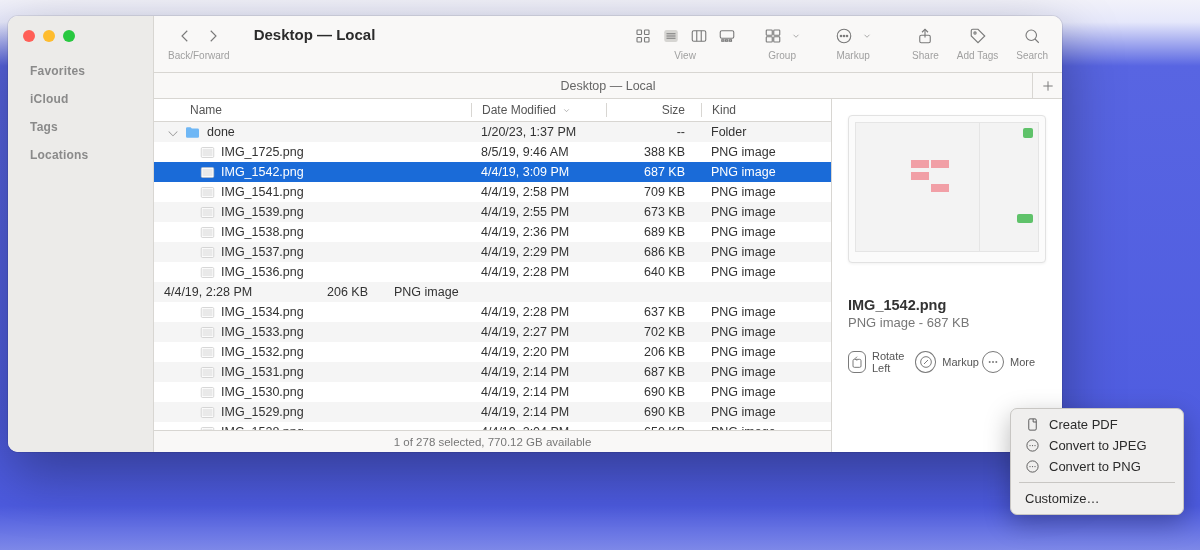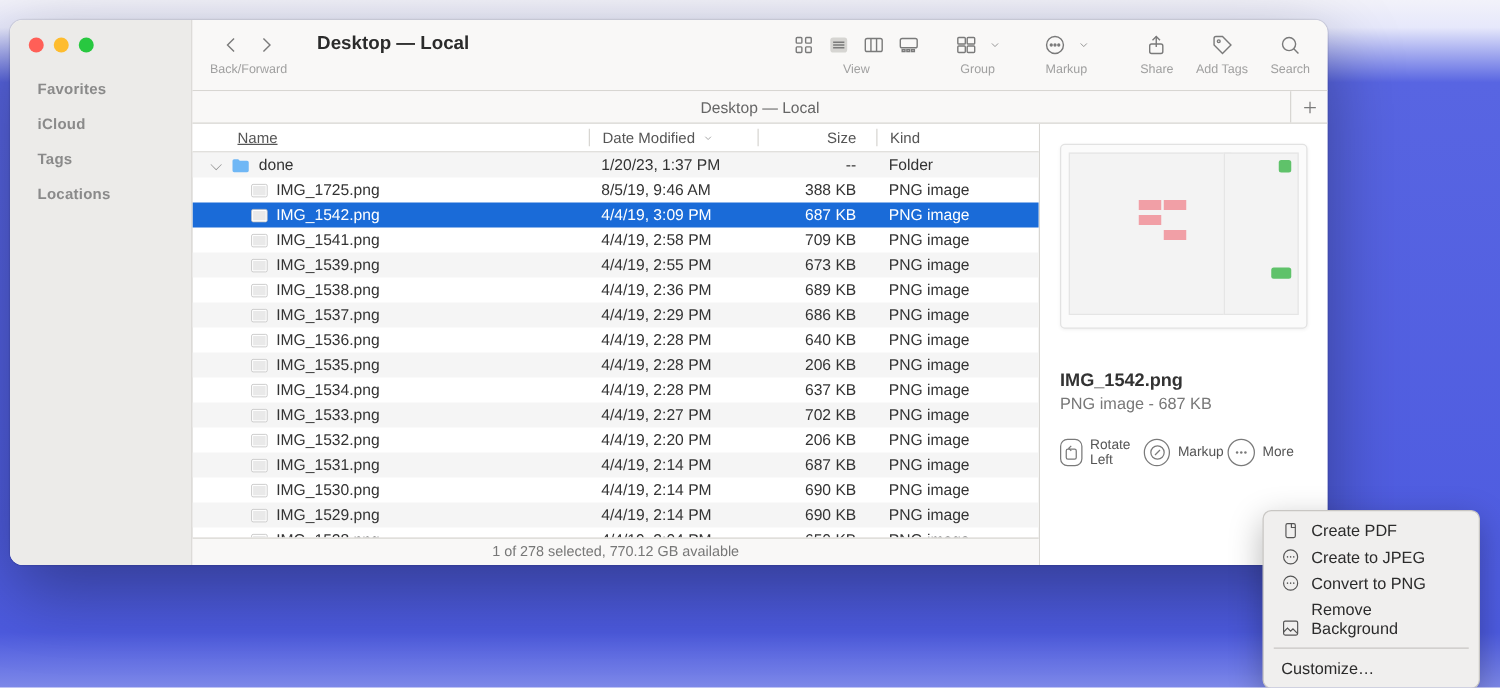--- a/index.html
+++ b/index.html
@@ -52,21 +52,21 @@
   .pathbar{position:relative;height:26px;background:var(--bg-toolbar);border-bottom:1px solid var(--border);
     display:flex;align-items:center;justify-content:center;font-size:12.5px;color:#666;}
   .newtab{position:absolute;right:0;top:0;width:30px;height:25px;border-left:1px solid var(--border);
     display:flex;align-items:center;justify-content:center;}
   
   .content{flex:1;display:flex;min-height:0;}
   .listing{flex:1;display:flex;flex-direction:column;min-width:0;border-right:1px solid var(--border);}
   .header{display:flex;height:23px;font-size:12px;color:#555;background:#fff;border-bottom:1px solid var(--border);align-items:center;}
   .header .col{padding:0 10px;display:flex;align-items:center;gap:6px;}
   .header .col+.col{border-left:1px solid var(--border);}
-  .col.name{flex:1;padding-left:36px;text-decoration:underline;}
+  .col.name{flex:1;padding-left:36px;}
   .col.date{width:135px;}
   .col.size{width:95px;justify-content:flex-end;padding-right:16px;}
   .col.kind{width:130px;}
   .rows{flex:1;overflow:hidden;}
   .row{display:flex;height:20px;font-size:12.5px;align-items:center;color:#333;}
   .row.alt{background:var(--row-alt);}
   .row.sel{background:var(--selected);color:#fff;}
   .row .c{padding:0 10px;white-space:nowrap;overflow:hidden;text-overflow:ellipsis;}
   .row .c.name{flex:1;display:flex;align-items:center;gap:6px;}
   .row .c.date{width:135px;}
@@ -343,27 +343,20 @@
                   <rect x="2" y="2" width="20" height="16" rx="2" fill="#fff" stroke="#bfbfbf"></rect>
                   <rect x="4" y="4" width="16" height="12" fill="#e9e9e9"></rect>
                 </svg>
                 <span>IMG_1536.png</span>
               </div>
               <div class="c date">4/4/19, 2:28 PM</div>
               <div class="c size">640 KB</div>
               <div class="c kind">PNG image</div>
             </div>
             <div class="row alt">
-              <div class="c name">
-                <svg class="fileico" viewBox="0 0 24 20">
-                  <rect x="2" y="2" width="20" height="16" rx="2" fill="#fff" stroke="#bfbfbf"></rect>
-                  <rect x="4" y="4" width="16" height="12" fill="#e9e9e9"></rect>
-                </svg>
-                <span>IMG_1535.png</span>
-              </div>
               <div class="c date">4/4/19, 2:28 PM</div>
               <div class="c size">206 KB</div>
               <div class="c kind">PNG image</div>
             </div>
             <div class="row">
               <div class="c name">
                 <svg class="fileico" viewBox="0 0 24 20">
                   <rect x="2" y="2" width="20" height="16" rx="2" fill="#fff" stroke="#bfbfbf"></rect>
                   <rect x="4" y="4" width="16" height="12" fill="#e9e9e9"></rect>
                 </svg>
@@ -505,35 +498,28 @@
       </svg>
       <span>Create PDF</span>
     </div>
     <div class="mi">
       <svg class="mico" viewBox="0 0 24 24">
         <circle cx="12" cy="12" r="9"></circle>
         <circle cx="8" cy="12" r="1" fill="#555" stroke="none"></circle>
         <circle cx="12" cy="12" r="1" fill="#555" stroke="none"></circle>
         <circle cx="16" cy="12" r="1" fill="#555" stroke="none"></circle>
       </svg>
-      <span>Create to JPEG</span>
+      <span>Convert to JPEG</span>
     </div>
     <div class="mi">
       <svg class="mico" viewBox="0 0 24 24">
         <circle cx="12" cy="12" r="9"></circle>
         <circle cx="8" cy="12" r="1" fill="#555" stroke="none"></circle>
         <circle cx="12" cy="12" r="1" fill="#555" stroke="none"></circle>
         <circle cx="16" cy="12" r="1" fill="#555" stroke="none"></circle>
       </svg>
       <span>Convert to PNG</span>
     </div>
-    <div class="mi">
-      <svg class="mico" viewBox="0 0 24 24">
-        <rect x="3" y="3" width="18" height="18" rx="2"></rect>
-        <path d="M3 17l5-5 4 4 3-3 6 6"></path>
-      </svg>
-      <span>Remove Background</span>
-    </div>
     <div class="sep"></div>
     <div class="mi">
       <span>Customize…</span>
     </div>
   </div>
 
 </body></html>

